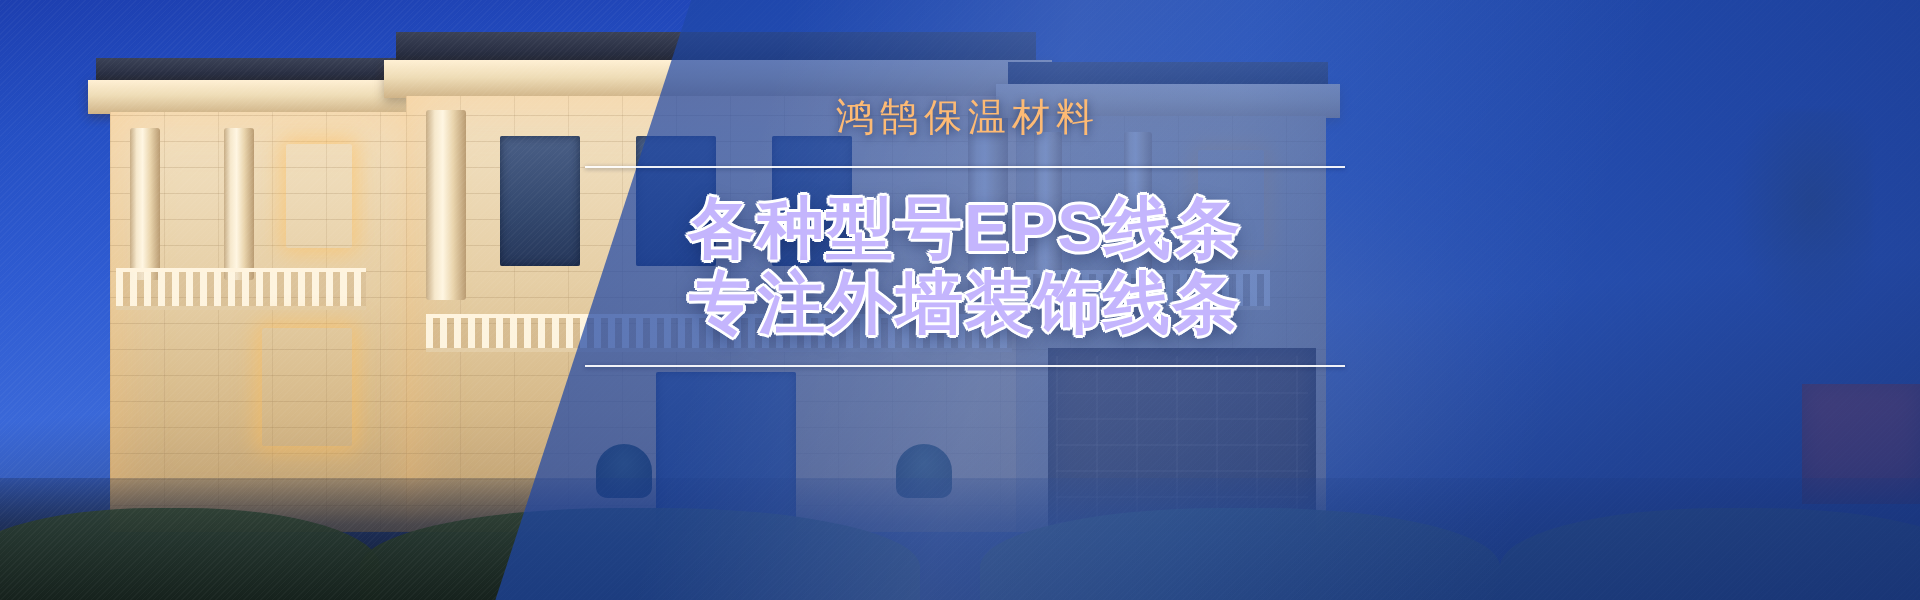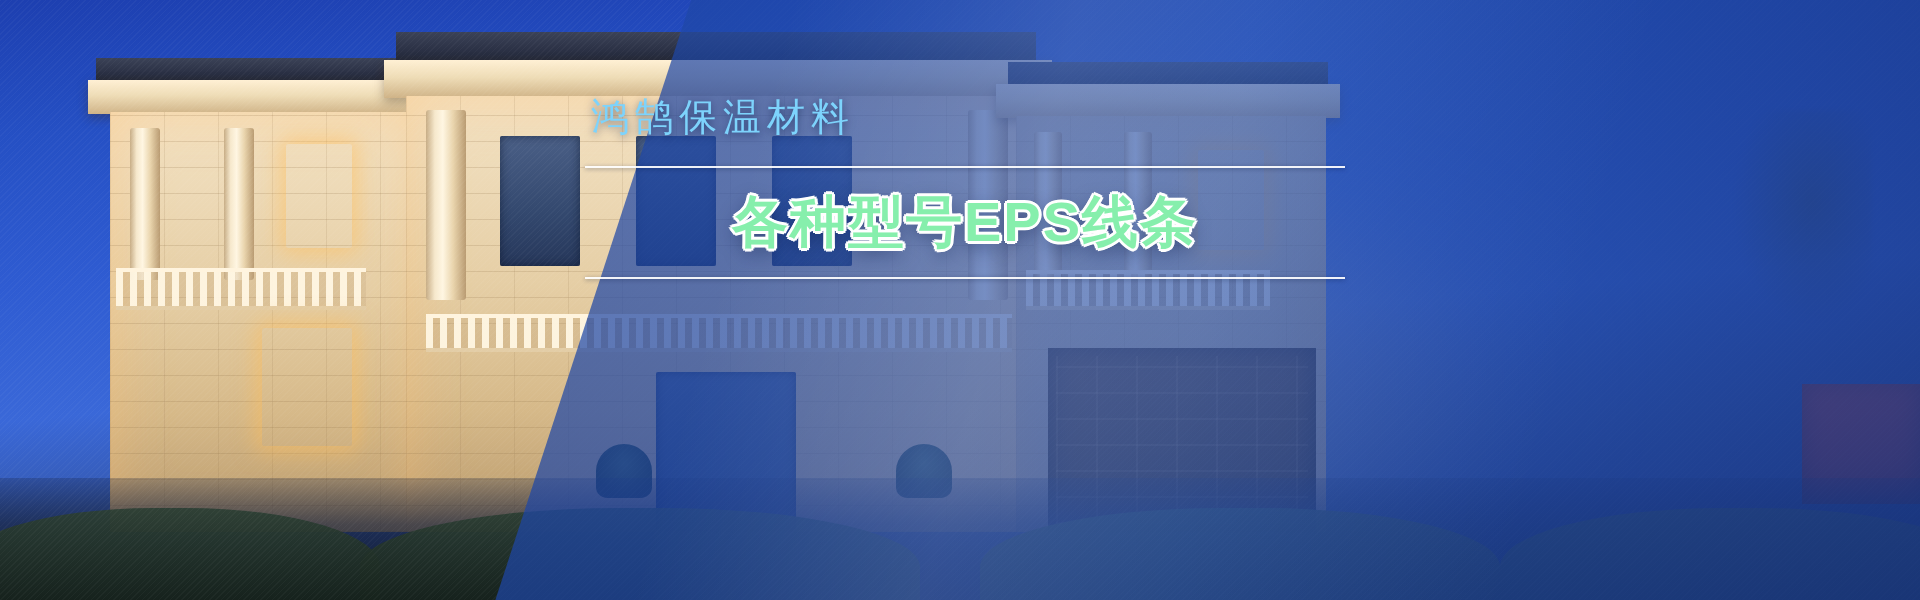--- a/index.html
+++ b/index.html
@@ -179,39 +179,39 @@
     position: absolute;
     left: 585px;
     top: 96px;
     width: 760px;
     text-align: center;
   }
   .brand {
     font-size: 38px;
     line-height: 1.15;
     letter-spacing: 6px;
-    color: #7dd3fc;
+    color: #fdba74;
     font-weight: 400;
     text-shadow: 0 2px 8px rgba(0,20,60,0.55);
-    text-align: left;
+    text-align: center;
     padding-left: 6px;
   }
   .rule {
     height: 2px;
     background: rgba(255,255,255,0.92);
     margin: 26px 0 22px 0;
     width: 100%;
     box-shadow: 0 1px 4px rgba(0,20,60,0.4);
   }
   .headline {
-    font-size: 56px;
+    font-size: 67px;
     line-height: 1.13;
     font-weight: 700;
     letter-spacing: 2px;
-    color: #86efac;
+    color: #c4b5fd;
     text-shadow:
       -2px -2px 0 #ffffff,
        2px -2px 0 #ffffff,
       -2px  2px 0 #ffffff,
        2px  2px 0 #ffffff,
        0 -3px 0 #ffffff,
        0  3px 0 #ffffff,
       -3px 0 0 #ffffff,
        3px 0 0 #ffffff,
        0 6px 18px rgba(10,24,70,0.55);
@@ -304,18 +304,19 @@
   <div class="overlay-notch"></div>
 
   <div class="copy">
 
     <div class="brand">鸿鹄保温材料</div>
 
     <div class="rule"></div>
 
     <div class="headline">各种型号EPS线条</div>
 
+    <div class="headline">专注外墙装饰线条</div>
 
     <div class="rule2"></div>
 
 
   </div>
 </div>
 
 </body></html>

